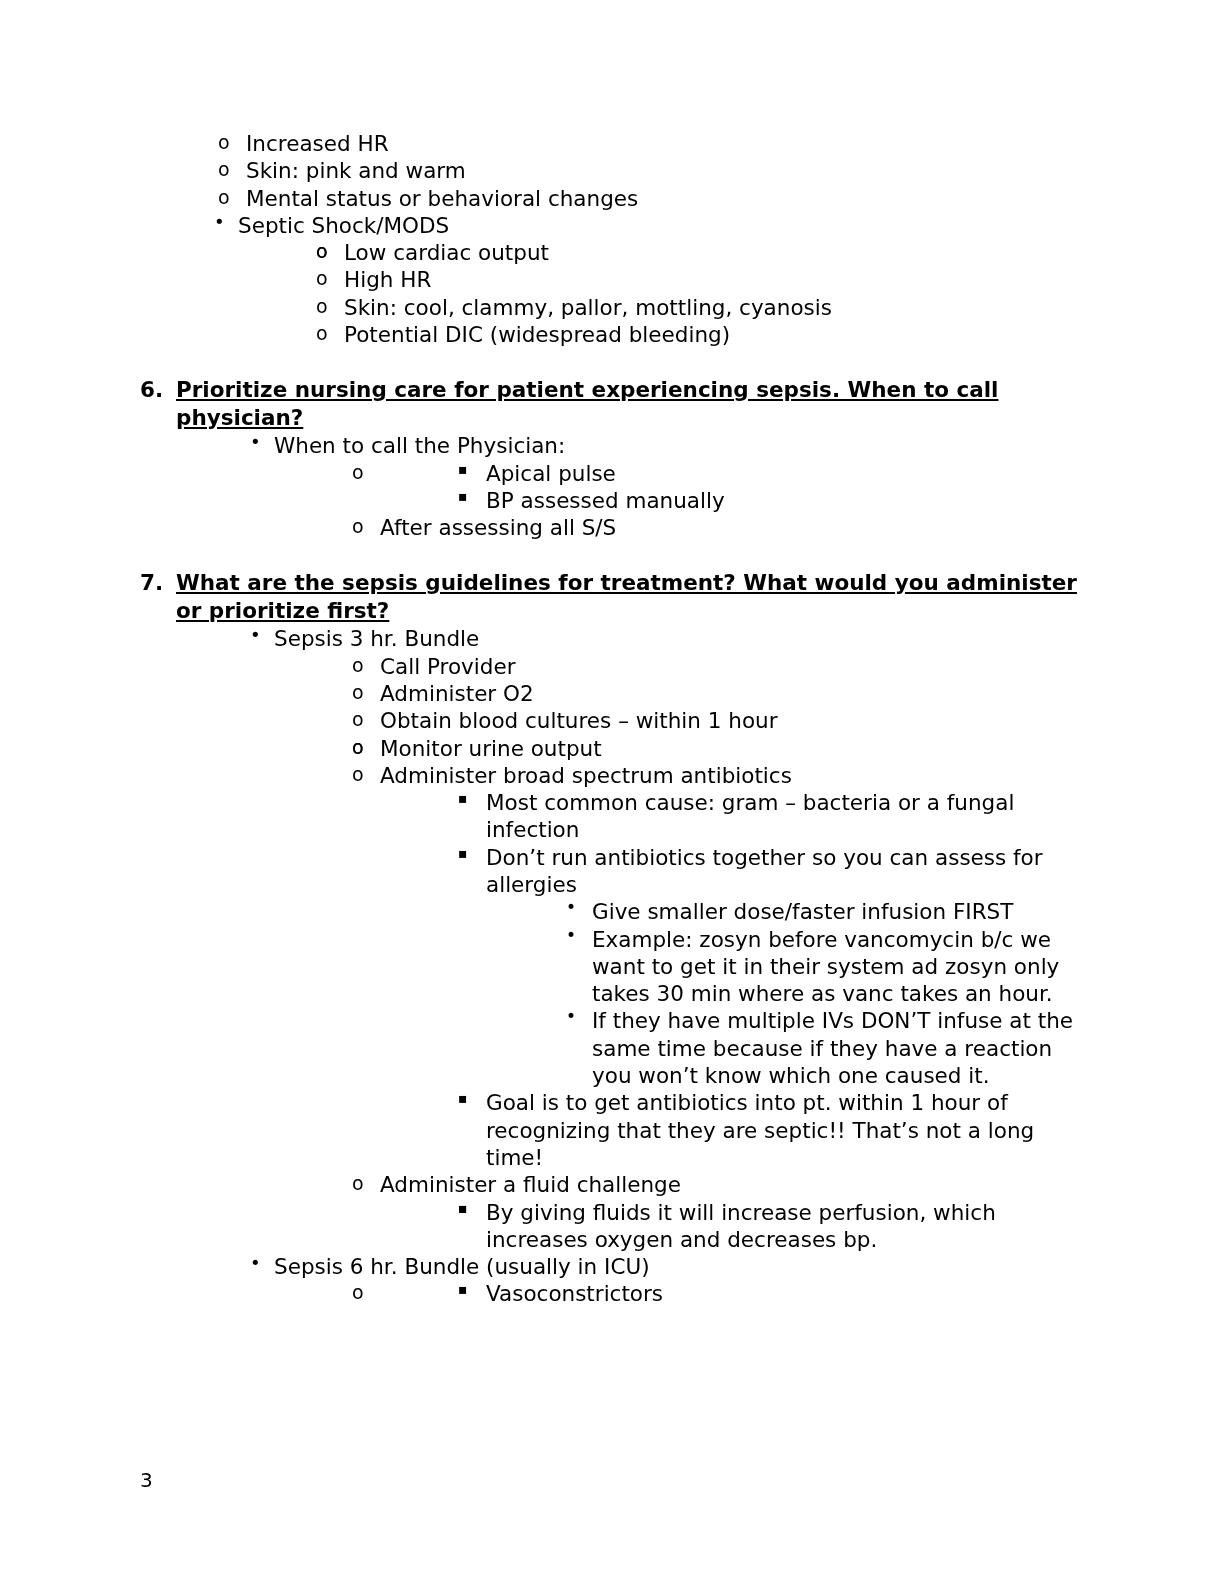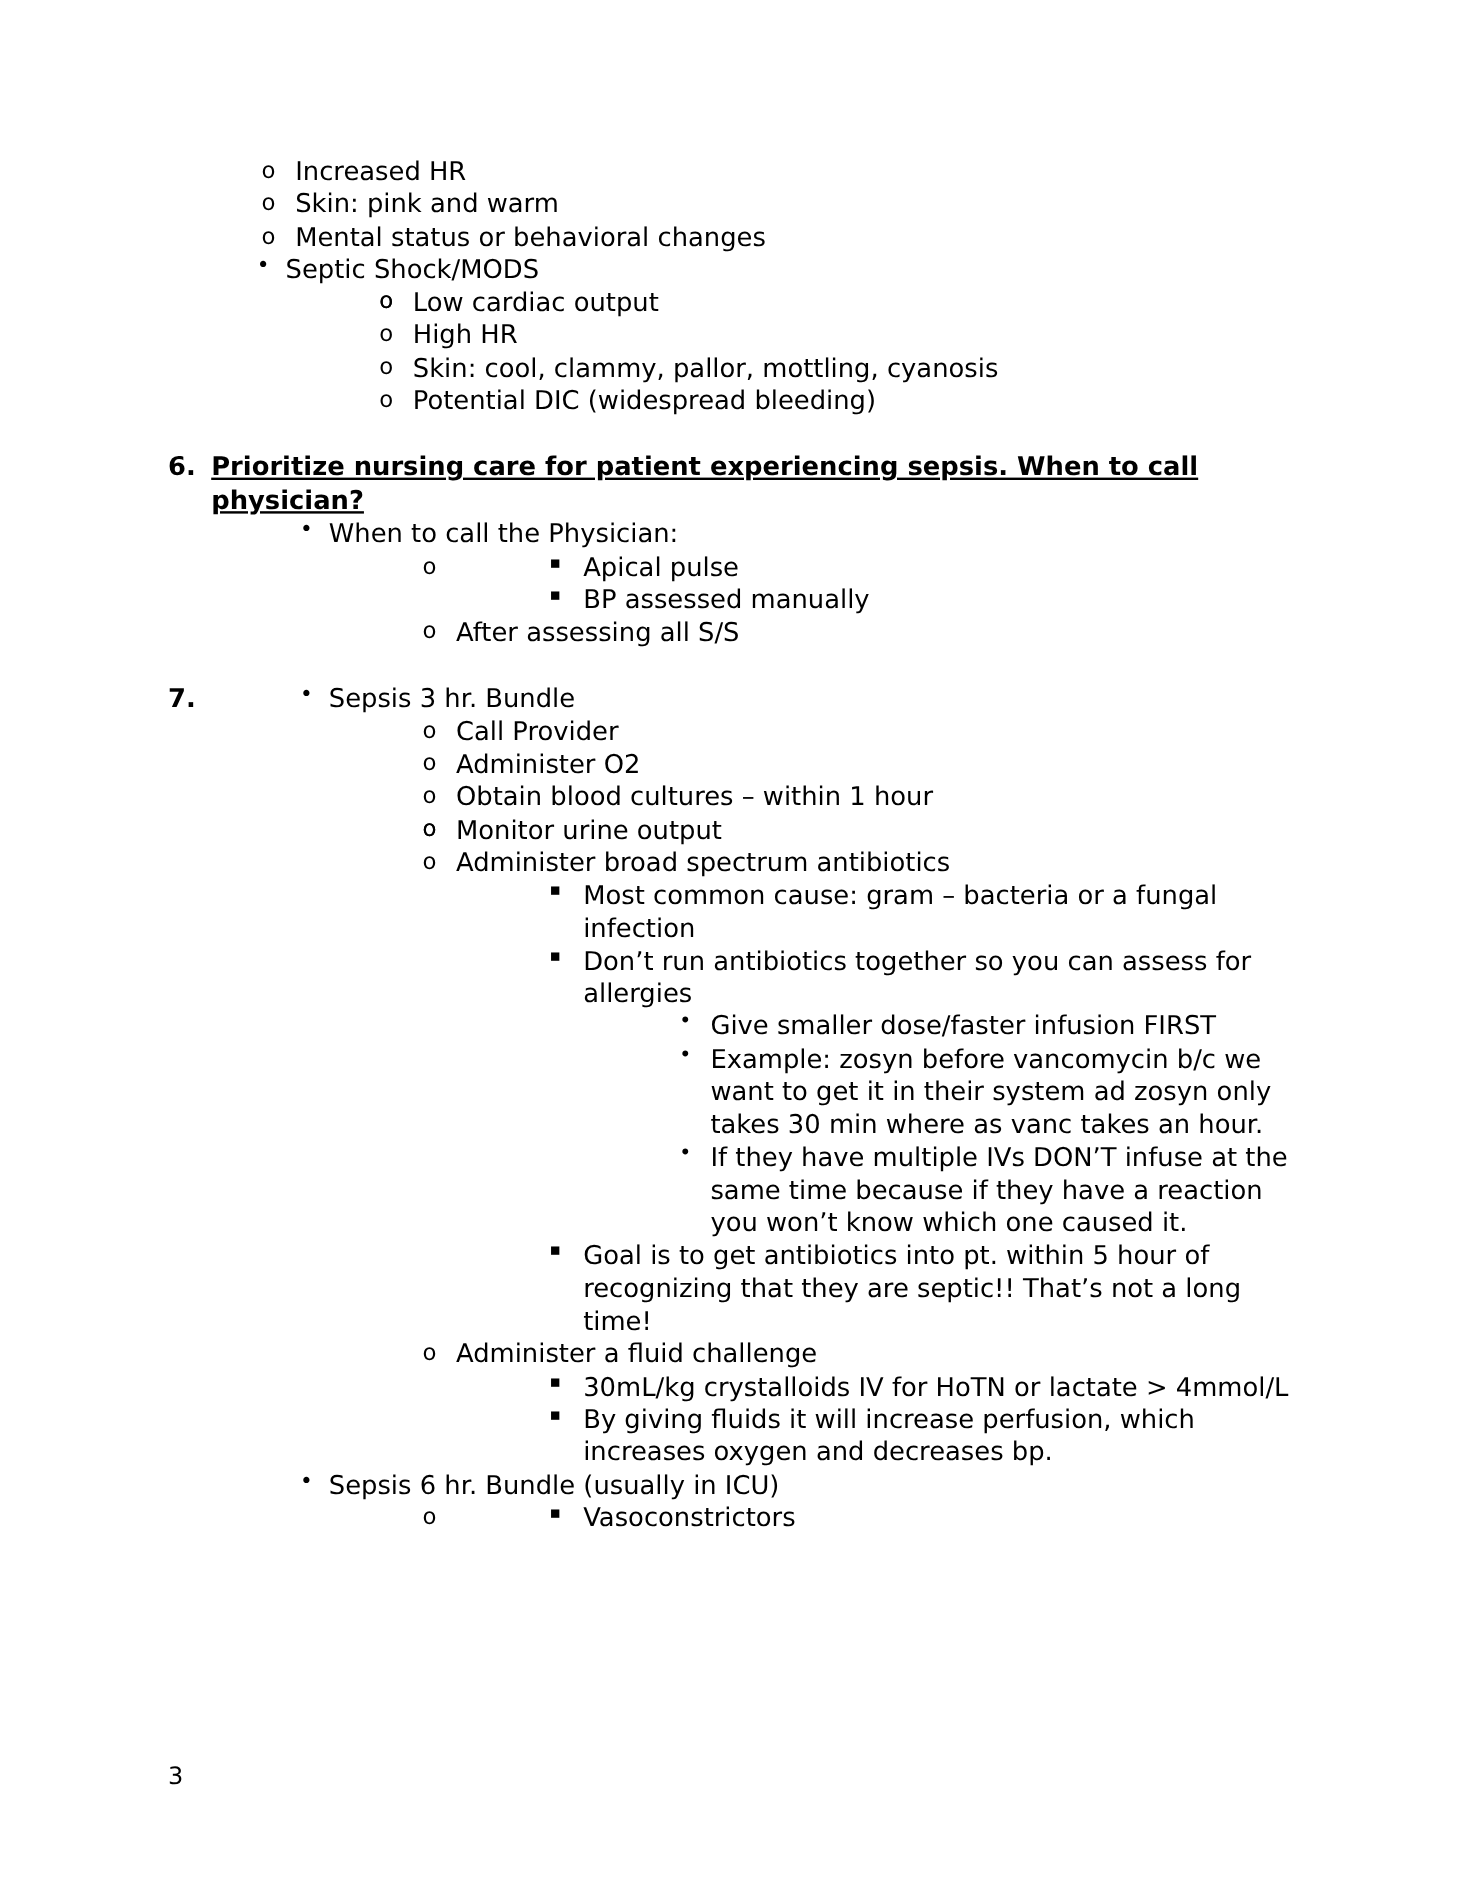--- a/index.html
+++ b/index.html
@@ -192,20 +192,21 @@
               </li>
             </ul>
           </li>
         </ul>
       </li>
     </ol>
 
     <ol class="lvl-num gap-before">
       <li>
         <span class="marker">7.</span>
+        <span class="q-heading">What are the sepsis guidelines for treatment? What would you administer or prioritize first?</span>
 
         <ul class="lvl1 indent1">
           <li>
             <span class="marker">•</span>
             <span>Sepsis 3 hr. Bundle</span>
 
             <ul class="lvl2 indent2">
               <li>
                 <span class="marker">o</span>
                 <span>Call Provider</span>
@@ -249,32 +250,31 @@
                         <span>Example: zosyn before vancomycin b/c we want to get it in their system ad zosyn only takes 30 min where as vanc takes an hour.</span>
                       </li>
                       <li>
                         <span class="marker">•</span>
                         <span>If they have multiple IVs DON’T infuse at the same time because if they have a reaction you won’t know which one caused it.</span>
                       </li>
                     </ul>
                   </li>
                   <li>
                     <span class="marker">▪</span>
-                    <span>Goal is to get antibiotics into pt. within 5 hour of recognizing that they are septic!! That’s not a long time!</span>
+                    <span>Goal is to get antibiotics into pt. within 1 hour of recognizing that they are septic!! That’s not a long time!</span>
                   </li>
                 </ul>
               </li>
 
               <li>
                 <span class="marker">o</span>
                 <span>Administer a fluid challenge</span>
                 <ul class="lvl3 indent3">
                   <li>
                     <span class="marker">▪</span>
-                    <span>30mL/kg crystalloids IV for HoTN or lactate &gt; 4mmol/L</span>
                   </li>
                   <li>
                     <span class="marker">▪</span>
                     <span>By giving fluids it will increase perfusion, which increases oxygen and decreases bp.</span>
                   </li>
                 </ul>
               </li>
             </ul>
           </li>
 

